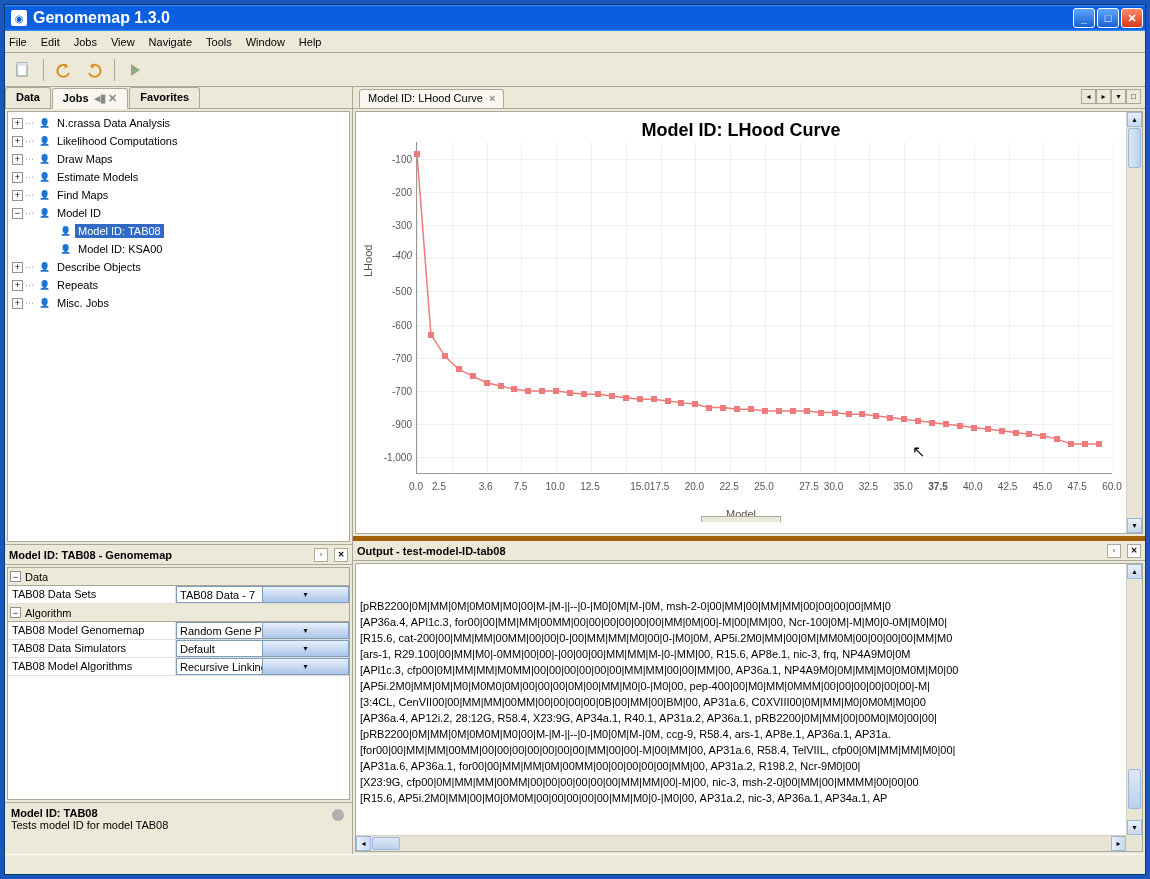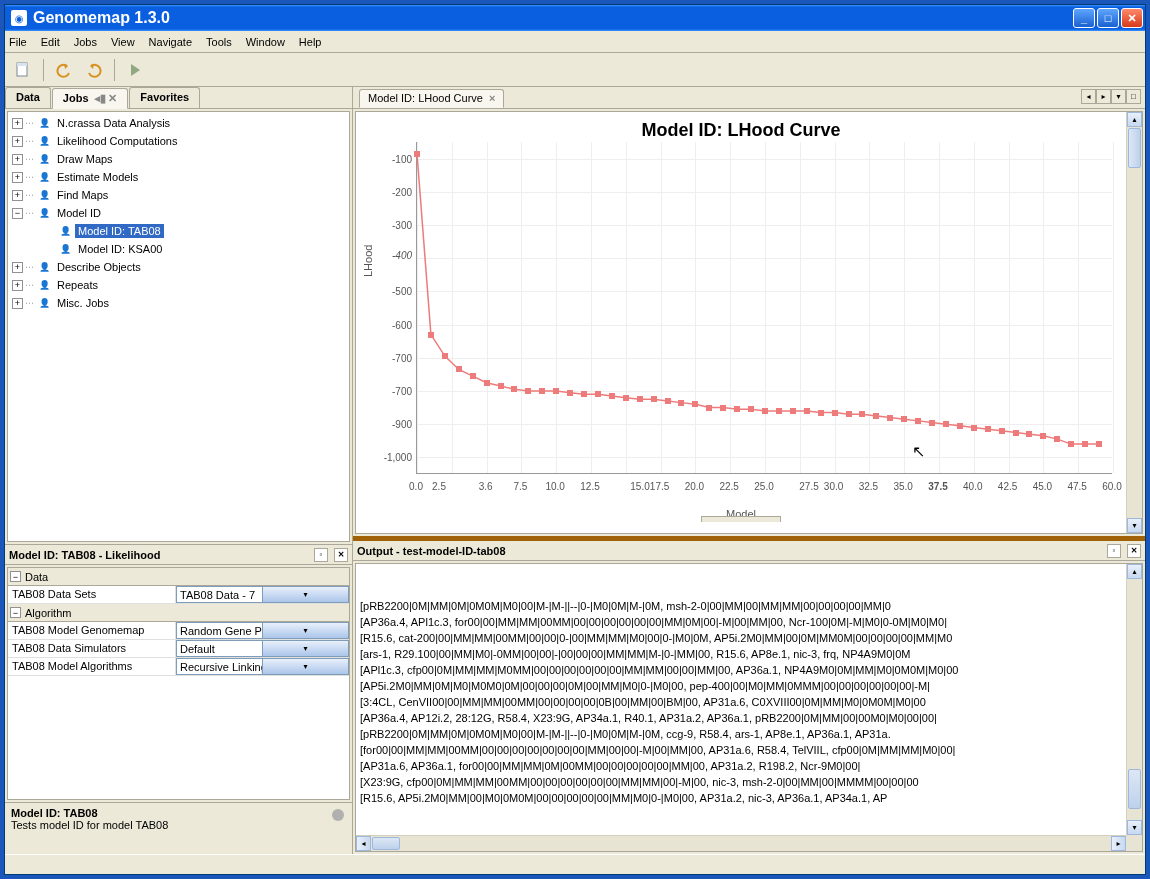--- a/index.html
+++ b/index.html
@@ -219,21 +219,21 @@
           <div class="treeitem">
             <span class="expander">+</span>
             <span class="connector">⋯</span>
             <span class="nodeicon" style="font-size: 9px;">👤</span>
             <span class="label">Misc. Jobs</span>
           </div>
         </div>
 
       <div class="propspanel">
         <div class="panelhdr">
-          <span>Model ID: TAB08 - Likelihood</span>
+          <span>Model ID: TAB08 - Genomemap</span>
           <span class="spacer-flex"></span>
           <span class="pbtn">▫</span>
           <span class="pbtn">✕</span>
         </div>
         <div class="propgrid" id="propgrid">
             <div class="propcat">
               <span class="expander">−</span>
               <span>Data</span>
             </div>
             <div class="proprow">

